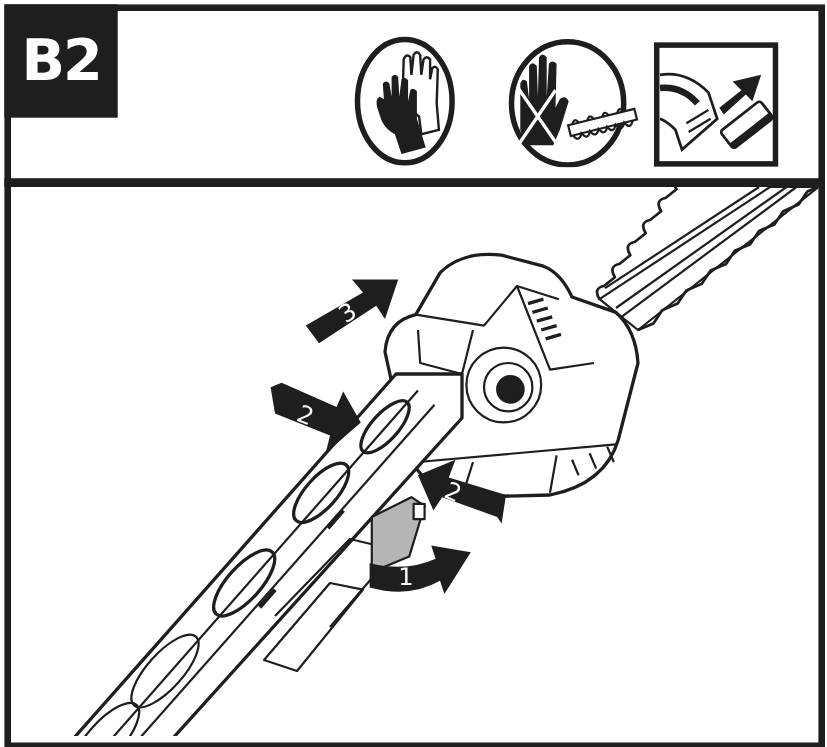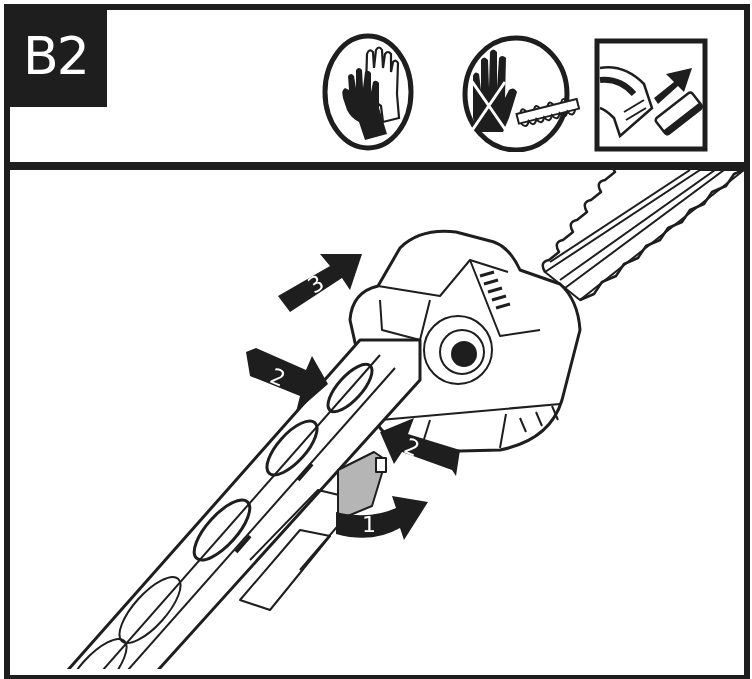--- a/index.html
+++ b/index.html
@@ -1,19 +1,19 @@
 <!DOCTYPE html>
 <html><head>
 <meta charset="utf-8">
 <style>
   html, body { margin:0; padding:0; background:#ffffff; }
   body { width:752px; height:679px; position:relative; overflow:hidden; font-family:"Liberation Sans", sans-serif; }
   .frame { position:absolute; left:4px; top:4px; width:734px; height:665px; border:6px solid #1e1e1e; box-sizing:content-box; }
   .step-badge { position:absolute; left:4px; top:4px; width:103px; height:103px; background:#1e1e1e; color:#fff;
-    font-family:"DejaVu Sans", sans-serif; font-weight:normal; font-size:52px; letter-spacing:-2px;
+    font-family:"DejaVu Sans", sans-serif; font-weight:bold; font-size:52px; letter-spacing:-2px;
     display:flex; align-items:center; justify-content:center; }
   .divider { position:absolute; left:4px; top:162px; width:746px; height:8px; background:#1e1e1e; }
   .icon { position:absolute; }
   .illus { position:absolute; left:10px; top:170px; width:734px; height:499px; overflow:hidden; }
   .num { font-family:"DejaVu Sans", sans-serif; font-size:22px; fill:#fff; }
 </style>
 </head>
 <body>
 
 <div class="frame"></div>

